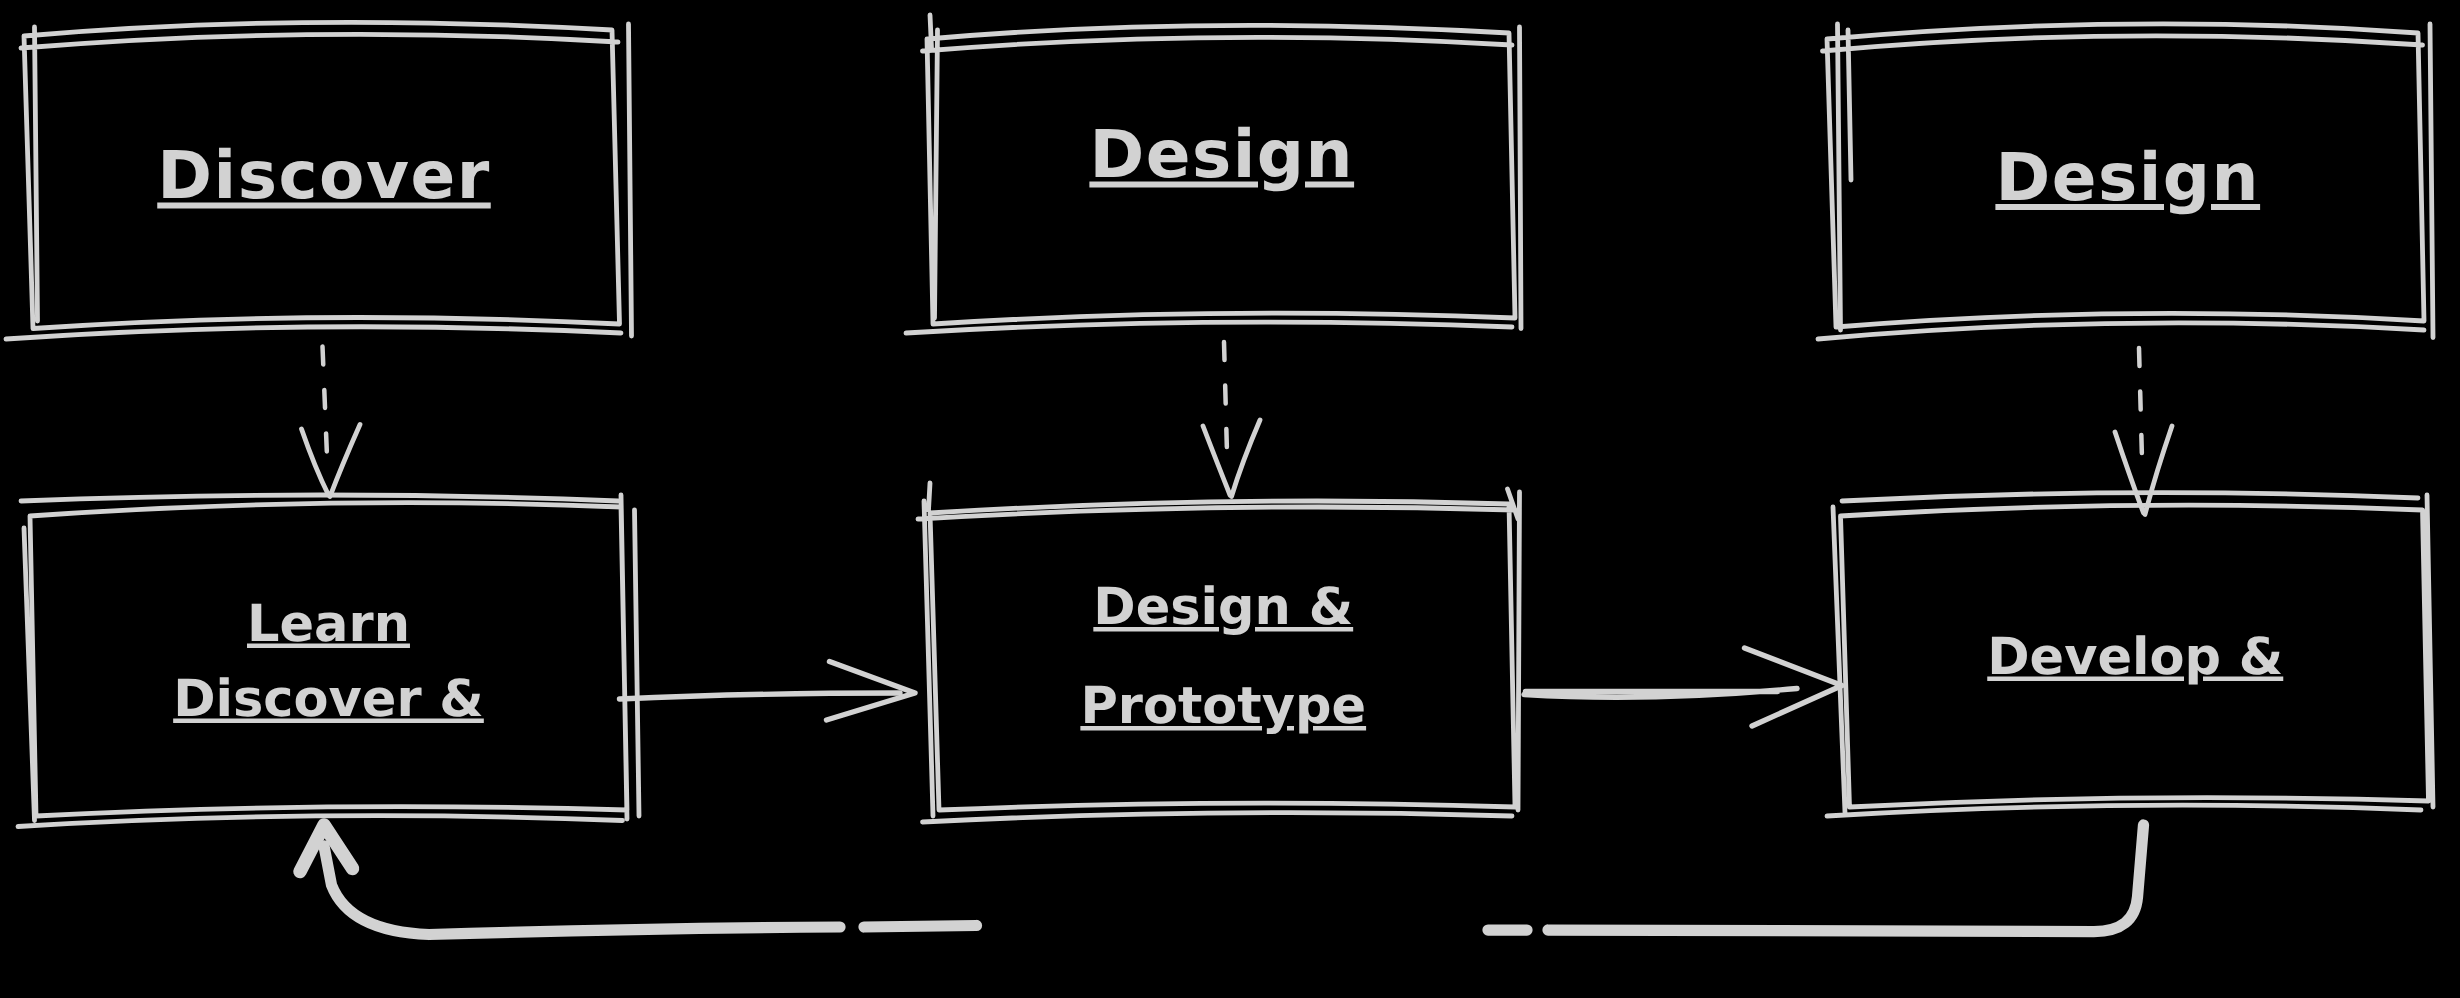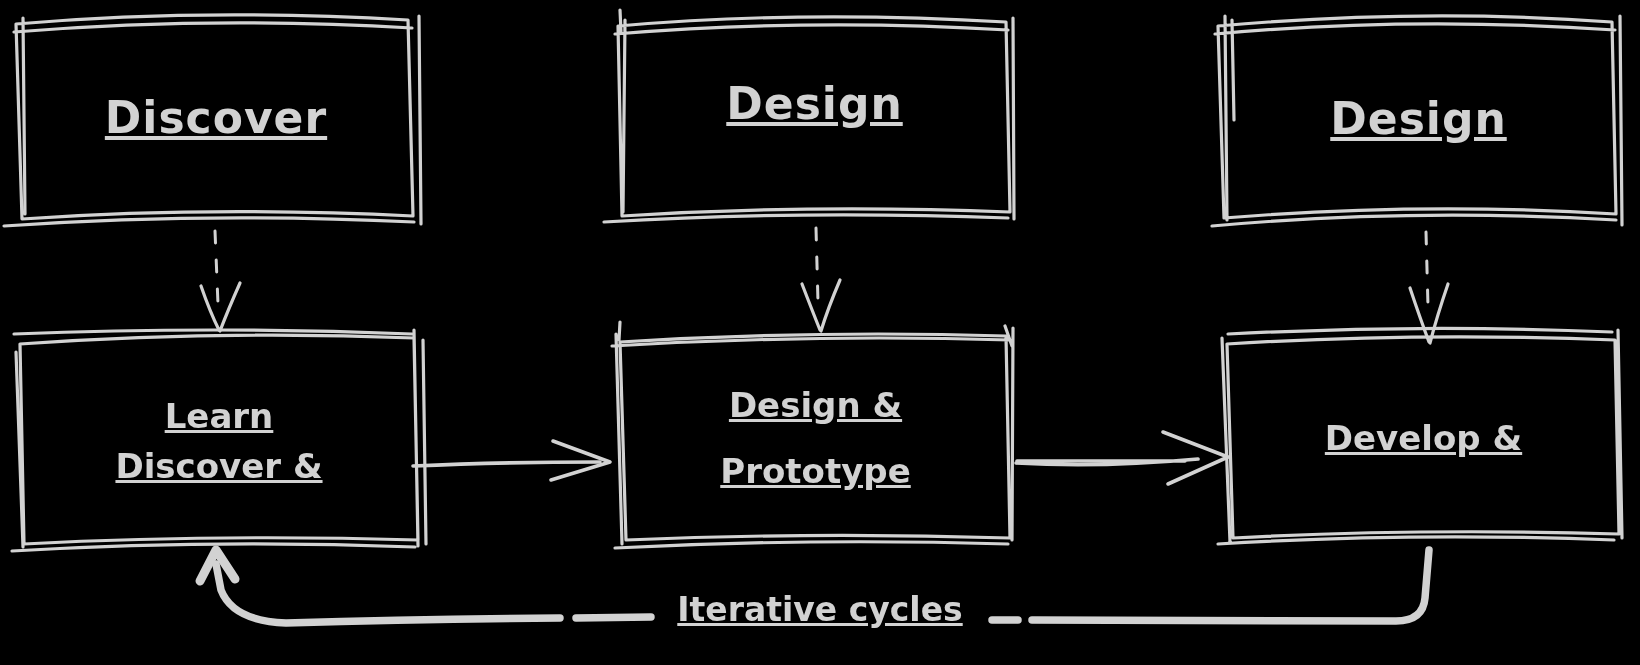--- a/index.html
+++ b/index.html
@@ -131,17 +131,14 @@
     <div>Discover &amp;</div>
   </div>
   <div class="label label-bottom" style="left:618px; top:334px; width:395px; height:208px;gap:16px;">
     <div>Design &amp;</div>
     <div>Prototype</div>
   </div>
   <div class="label label-bottom" style="left:1225px; top:336px; width:397px; height:204px;">
     <div>Develop &amp;</div>
   </div>
 
-  <div class="label label-loop" style="left:655px; top:586px; width:330px; height:46px;">
-    <div>Iterative cycles</div>
-  </div>
 
 </div>
 
 </body></html>

